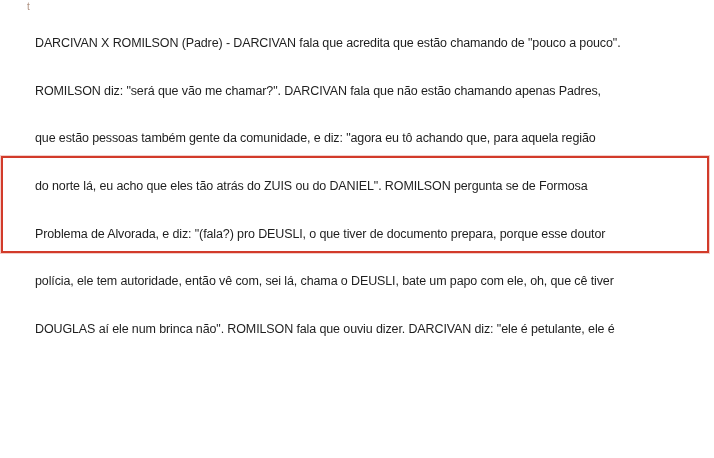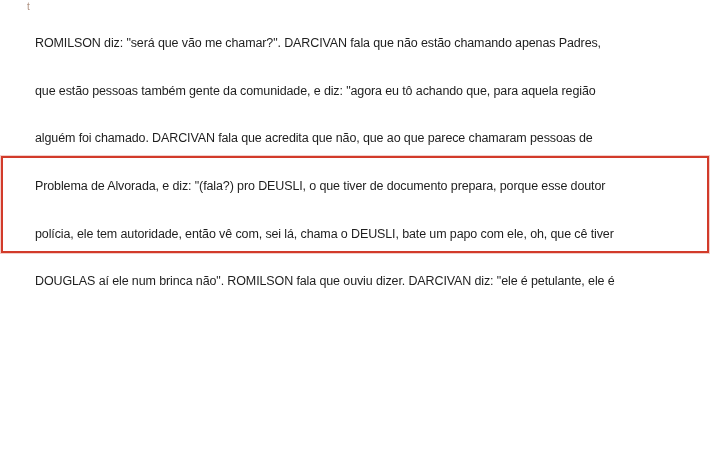--- a/index.html
+++ b/index.html
@@ -50,23 +50,24 @@
   }
 </style>
 </head>
 <body>
 
 <div class="page">
 
   <span class="margin-artifact">t</span>
 
   <div class="text-block">
+    <div class="line">DARCIVAN X ROMILSON (Padre) - DARCIVAN fala que acredita que estão chamando de "pouco a pouco".</div>
     <div class="line">ROMILSON diz: "será que vão me chamar?". DARCIVAN fala que não estão chamando apenas Padres,</div>
     <div class="line">que estão pessoas também gente da comunidade, e diz: "agora eu tô achando que, para aquela região</div>
-    <div class="line">alguém foi chamado. DARCIVAN fala que acredita que não, que ao que parece chamaram pessoas de</div>
+    <div class="line">do norte lá, eu acho que eles tão atrás do ZUIS ou do DANIEL". ROMILSON pergunta se de Formosa</div>
     <div class="line">Problema de Alvorada, e diz: "(fala?) pro DEUSLI, o que tiver de documento prepara, porque esse doutor</div>
     <div class="line">polícia, ele tem autoridade, então vê com, sei lá, chama o DEUSLI, bate um papo com ele, oh, que cê tiver</div>
     <div class="line">DOUGLAS aí ele num brinca não". ROMILSON fala que ouviu dizer. DARCIVAN diz: "ele é petulante, ele é</div>
     
     
     
     
     
     
     

